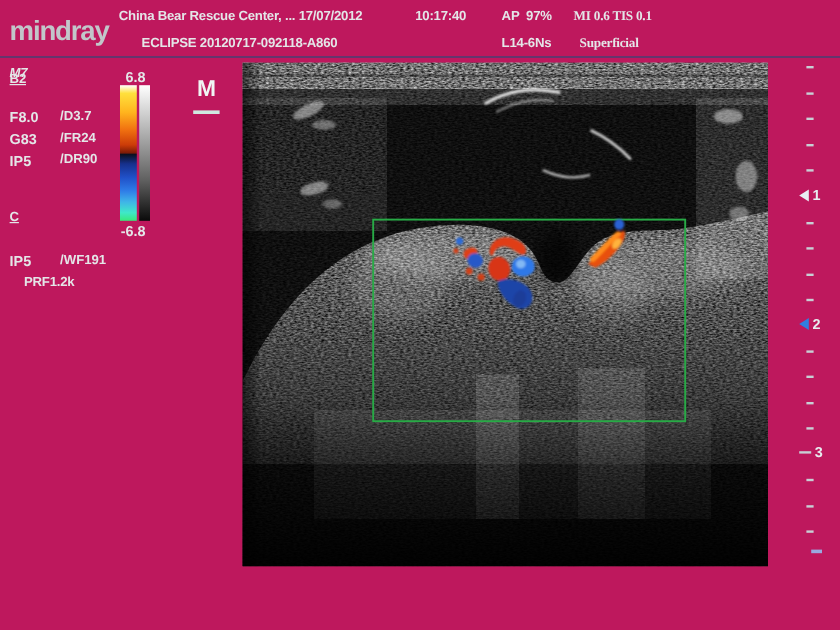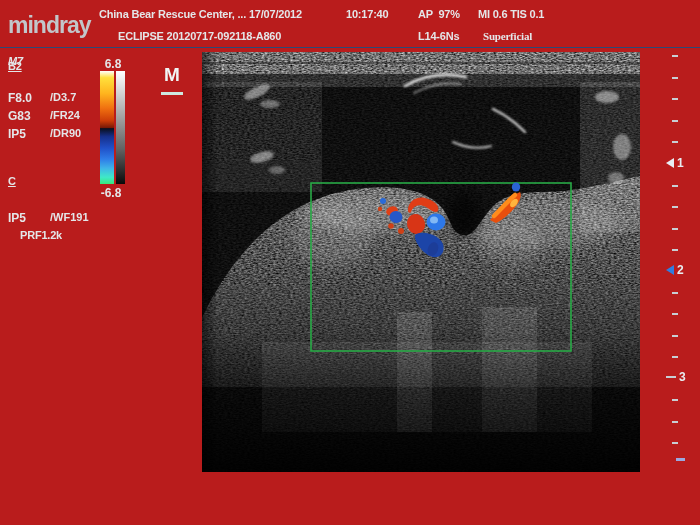--- a/index.html
+++ b/index.html
@@ -1,16 +1,16 @@
 <!DOCTYPE html>
 <html><head>
 <meta charset="utf-8">
 <style>
   html,body{margin:0;padding:0;background:#000;}
-  .screen{position:relative;width:700px;height:525px;background:#b91c1c;overflow:hidden;
+  .screen{position:relative;width:700px;height:525px;background:#be185d;overflow:hidden;
           font-family:"Liberation Sans",sans-serif;color:#e8e8e8;}
   .t{position:absolute;font-size:11px;font-weight:bold;letter-spacing:-0.2px;white-space:pre;color:#e4e6e8;}
   .logo{position:absolute;left:8px;top:12px;font-size:23px;font-weight:bold;letter-spacing:-1px;color:#c2c6ca;}
   .hline{position:absolute;left:0;top:47px;width:700px;height:1px;background:#2c4a78;}
   .srow{position:absolute;left:8px;width:130px;height:13px;}
   .pl{position:absolute;left:0;font-size:12px;font-weight:bold;white-space:pre;color:#e4e6e8;}
   .pr{position:absolute;left:42px;font-size:11px;font-weight:bold;white-space:pre;color:#e4e6e8;}
   .ul{text-decoration:underline;}
   .cbar-label{position:absolute;width:34px;text-align:center;font-size:12px;font-weight:bold;color:#e4e6e8;}
   .cbar{position:absolute;left:100px;top:71px;width:14px;height:113px;
@@ -31,21 +31,21 @@
 </head>
 <body>
 
 <div class="screen">
 
   <div class="logo">mindray</div>
   <div class="t" style="left:99px;top:8px;">China Bear Rescue Center, ... 17/07/2012</div>
   <div class="t" style="left:88px;top:30px;margin-left:30px;">ECLIPSE 20120717-092118-A860</div>
   <div class="t" style="left:346px;top:8px;">10:17:40</div>
   <div class="t" style="left:418px;top:8px;">AP  97%</div>
-  <div class="t" style="left:478px;top:8px;">MI 0.6 TIS 0.1</div>
+  <div class="t" style="left:478px;top:8px;font-family:Liberation Serif, serif;">MI 0.6 TIS 0.1</div>
   <div class="t" style="left:418px;top:30px;">L14-6Ns</div>
   <div class="t" style="left:483px;top:30px;font-family:Liberation Serif, serif;">Superficial</div>
   <div class="hline"></div>
 
   <div class="t" style="left:8px;top:55px;font-style:italic;">M7</div>
   <div class="t ul" style="left:8px;top:60px;">B2</div>
 
   <div class="srow" style="top:91px;">
     <span class="pl">F8.0</span>
     <span class="pr">/D3.7</span>

